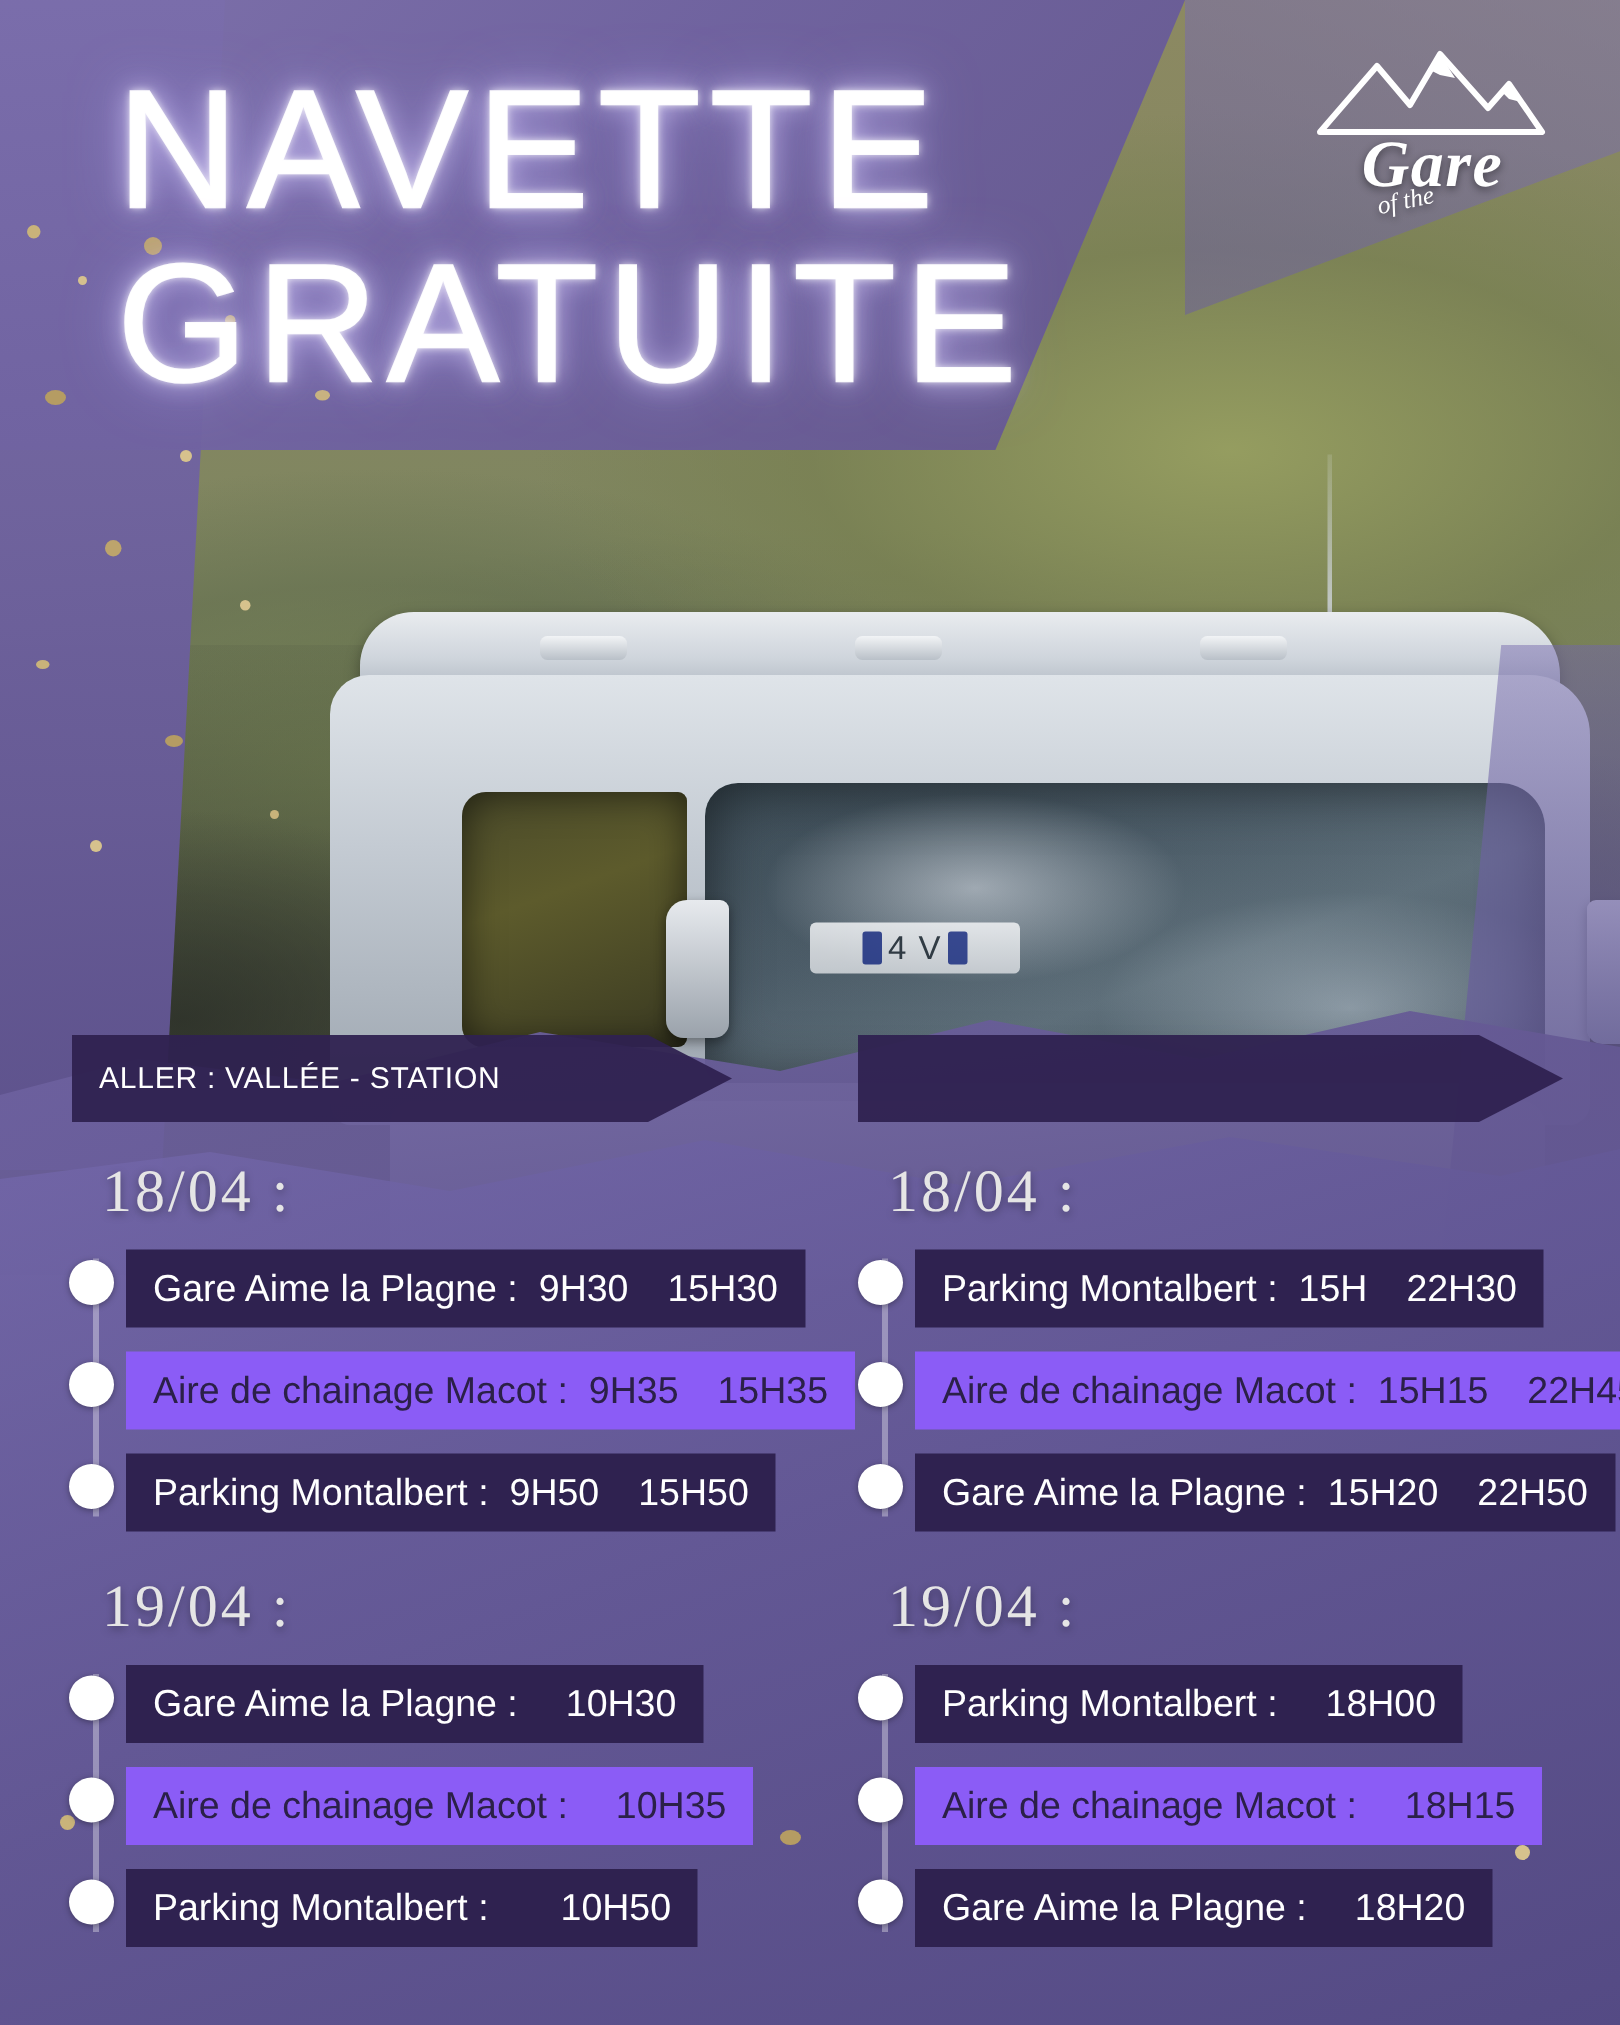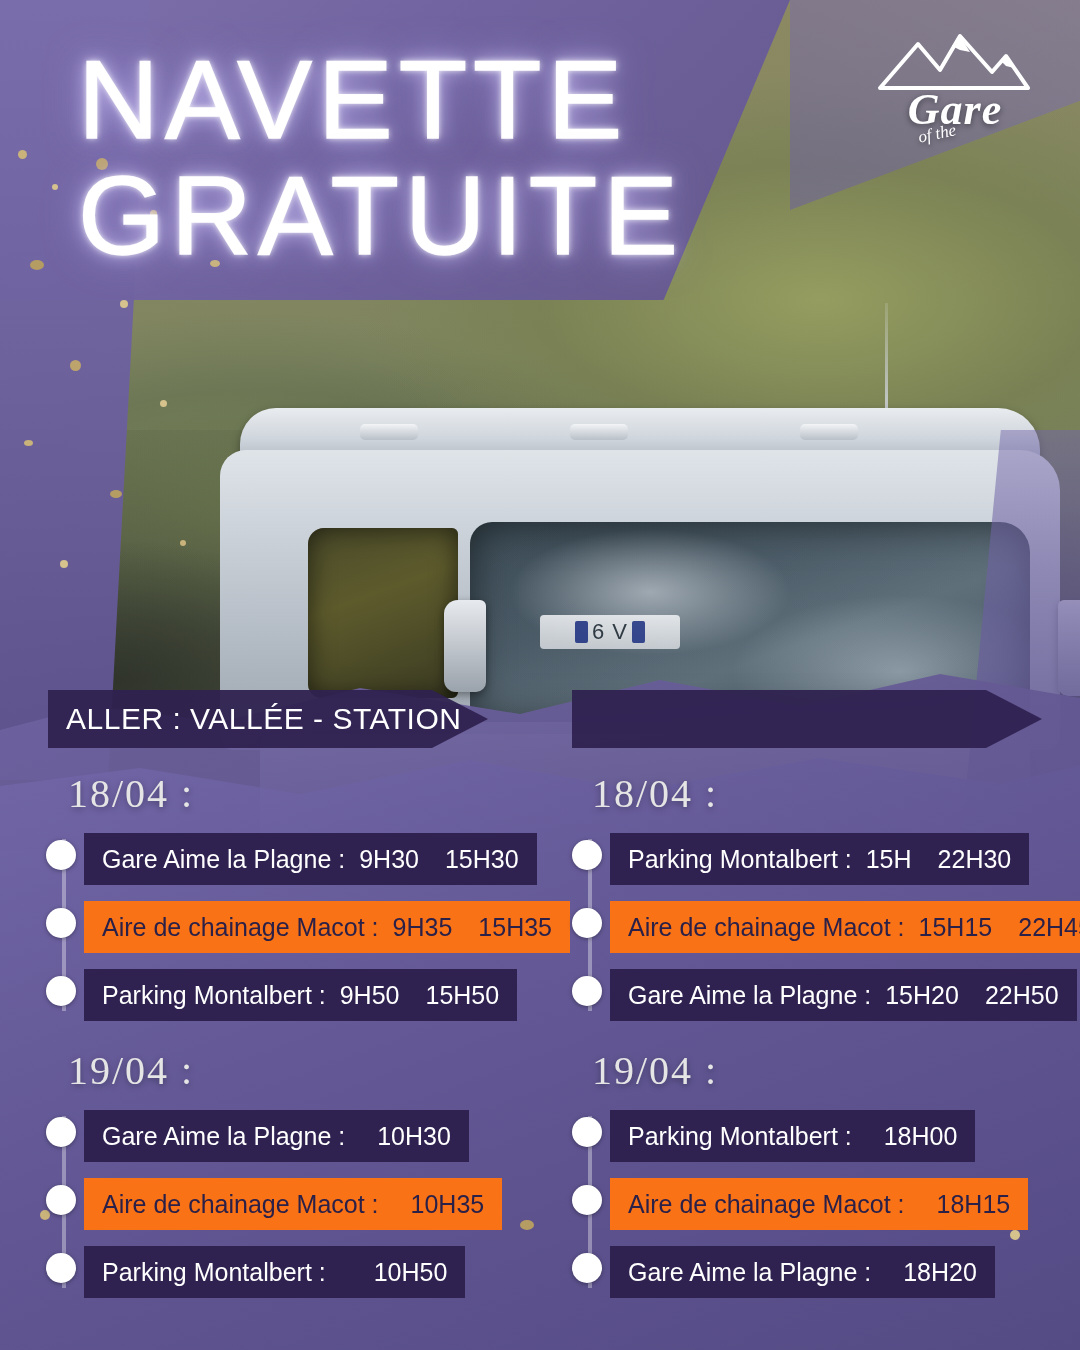--- a/index.html
+++ b/index.html
@@ -196,21 +196,21 @@
     display: flex; align-items: center;
   }
   .dir-banner .bar {
     position: absolute; left: 0; top: 0; height: 58px; width: 440px;
     background: #2f2250;
     clip-path: polygon(0 0, 384px 0, 440px 50%, 384px 100%, 0 100%);
     opacity: .95;
   }
   .dir-banner .txt {
     position: relative; z-index: 2;
-    color: #fff; font-size: 30px; letter-spacing: 0.5px;
+    color: #fff; font-size: 20px; letter-spacing: 0.5px;
     padding-left: 18px; white-space: nowrap;
     font-family: "Liberation Sans", sans-serif;
   }
 
   .date-label {
     color: #e5e5e5; font-size: 40px; margin: 22px 0 12px 44px;
     letter-spacing: 2px;
     text-shadow: 0 2px 6px rgba(0,0,0,0.35);
     font-family: Liberation Serif, serif;
   }
@@ -225,21 +225,21 @@
     position: absolute; left: 8px; top: 11px; width: 30px; height: 30px;
     background: #ffffff; border-radius: 50%;
     box-shadow: 0 1px 4px rgba(0,0,0,0.35);
     z-index: 3;
   }
   .pill {
     margin-left: 46px; height: 52px; display: flex; align-items: center;
     padding: 0 18px; white-space: nowrap;
   }
   .pill.dark { background: #2f2250; color: #ffffff; }
-  .pill.light { background: #f97316; color: #2b2048; }
+  .pill.light { background: #8b5cf6; color: #2b2048; }
   .pill .stop { font-size: 25px; }
   .pill .times { font-size: 25px; display: flex; gap: 26px; margin-left: 14px; }
   .pill .times span { display: inline-block; }
 </style>
 </head>
 <body>
 
 <div id="poster">
 
   <div class="photo-layer"></div>
@@ -257,21 +257,21 @@
       <div class="windshield"></div>
       <div class="mirror-l"></div>
       <div class="mirror-r"></div>
       <div class="headlight" style="left:150px"></div>
       <div class="headlight" style="left:650px"></div>
     </div>
     <div class="bumper"></div>
   </div>
   <div class="plate">
     <span class="eu"></span>
-    <span>6 V</span>
+    <span>4 V</span>
     <span class="eu"></span>
   </div>
 
   <div class="purple-top"></div>
   <div class="purple-mid-right"></div>
   <div class="purple-left"></div>
   <div class="right-band"></div>
   <div class="purple-bottom"></div>
   <div class="purple-bottom-2"></div>
 

